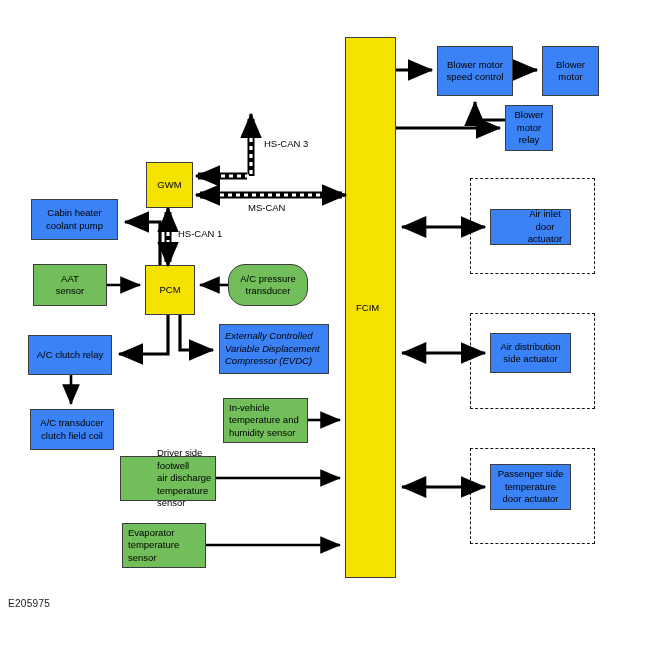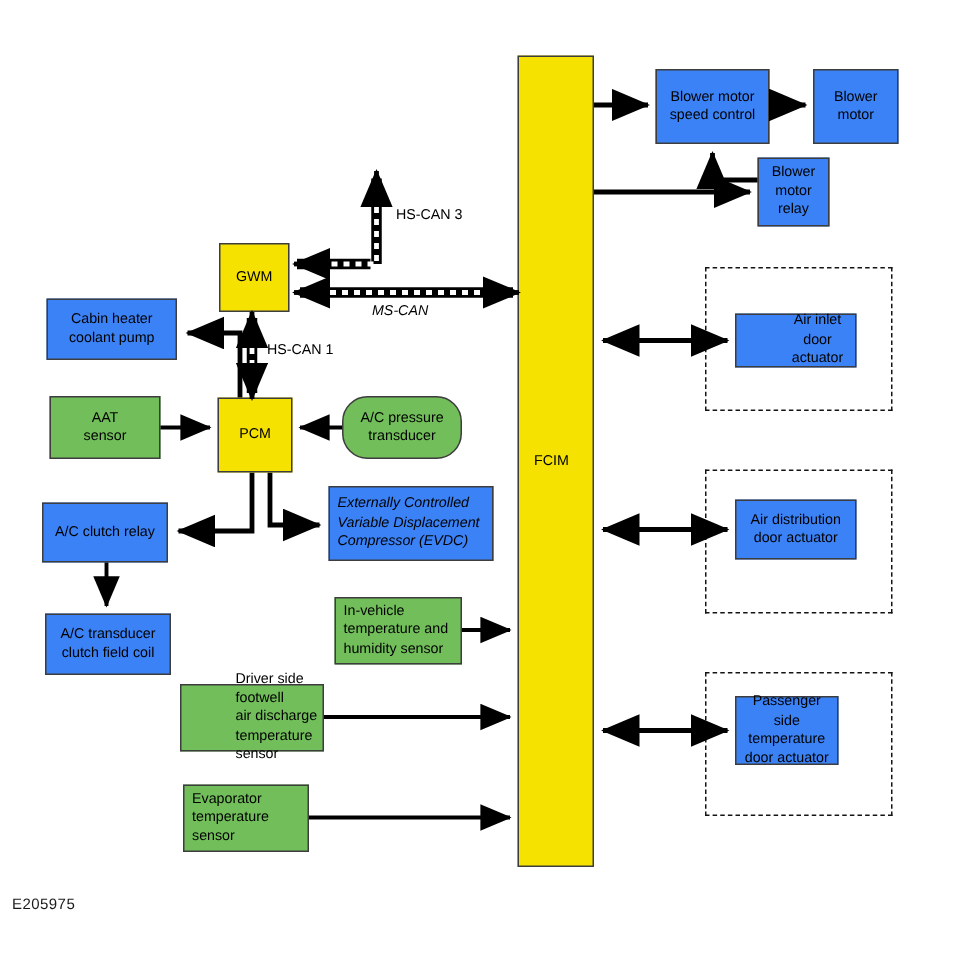--- a/index.html
+++ b/index.html
@@ -160,23 +160,23 @@
 temperature sensor</div>
 
   <div class="node green left" style="left:122px; top:523px; width:84px; height:45px;">Evaporator
 temperature
 sensor</div>
 
   <div class="node blue" style="left:490px; top:209px; width:81px; height:36px;padding-left:32px;">Air inlet door
 actuator</div>
 
   <div class="node blue" style="left:490px; top:333px; width:81px; height:40px;">Air distribution
-door actuator</div>
-
-  <div class="node blue" style="left:490px; top:464px; width:69px; height:46px;">Passenger side
+side actuator</div>
+
+  <div class="node blue" style="left:490px; top:464px; width:81px; height:46px;">Passenger side
 temperature
 door actuator</div>
 
   <svg class="svg-layer">
 
     <g stroke="#000000" stroke-width="3.2" fill="none">
       <path d="M396,70 L432,70" marker-end="url(#ah)"></path>
       <path d="M513,70 L537,70" marker-end="url(#ah)"></path>
       <path d="M396,128 L500,128" marker-end="url(#ah)"></path>
       <path d="M505,120 L475,120 L475,102" marker-end="url(#ah)"></path>
@@ -233,18 +233,18 @@
     <g fill="none" stroke="#ffffff" stroke-width="3.2" stroke-dasharray="4,4">
       <path d="M168,216 L168,258"></path>
     </g>
     <g fill="none" stroke="#000000" stroke-width="3.2">
       <path d="M168,222 L168,208" marker-end="url(#ah)"></path>
       <path d="M168,252 L168,266" marker-end="url(#ah)"></path>
     </g>
   </svg>
 
   <div class="lbl" style="left:264px; top:138px;">HS-CAN 3</div>
-  <div class="lbl" style="left:248px; top:202px;font-style:italic;">MS-CAN</div>
+  <div class="lbl" style="left:248px; top:202px;">MS-CAN</div>
   <div class="lbl" style="left:178px; top:228px;">HS-CAN 1</div>
 
   <div class="caption">E205975</div>
 
 </div>
 
 </body></html>

